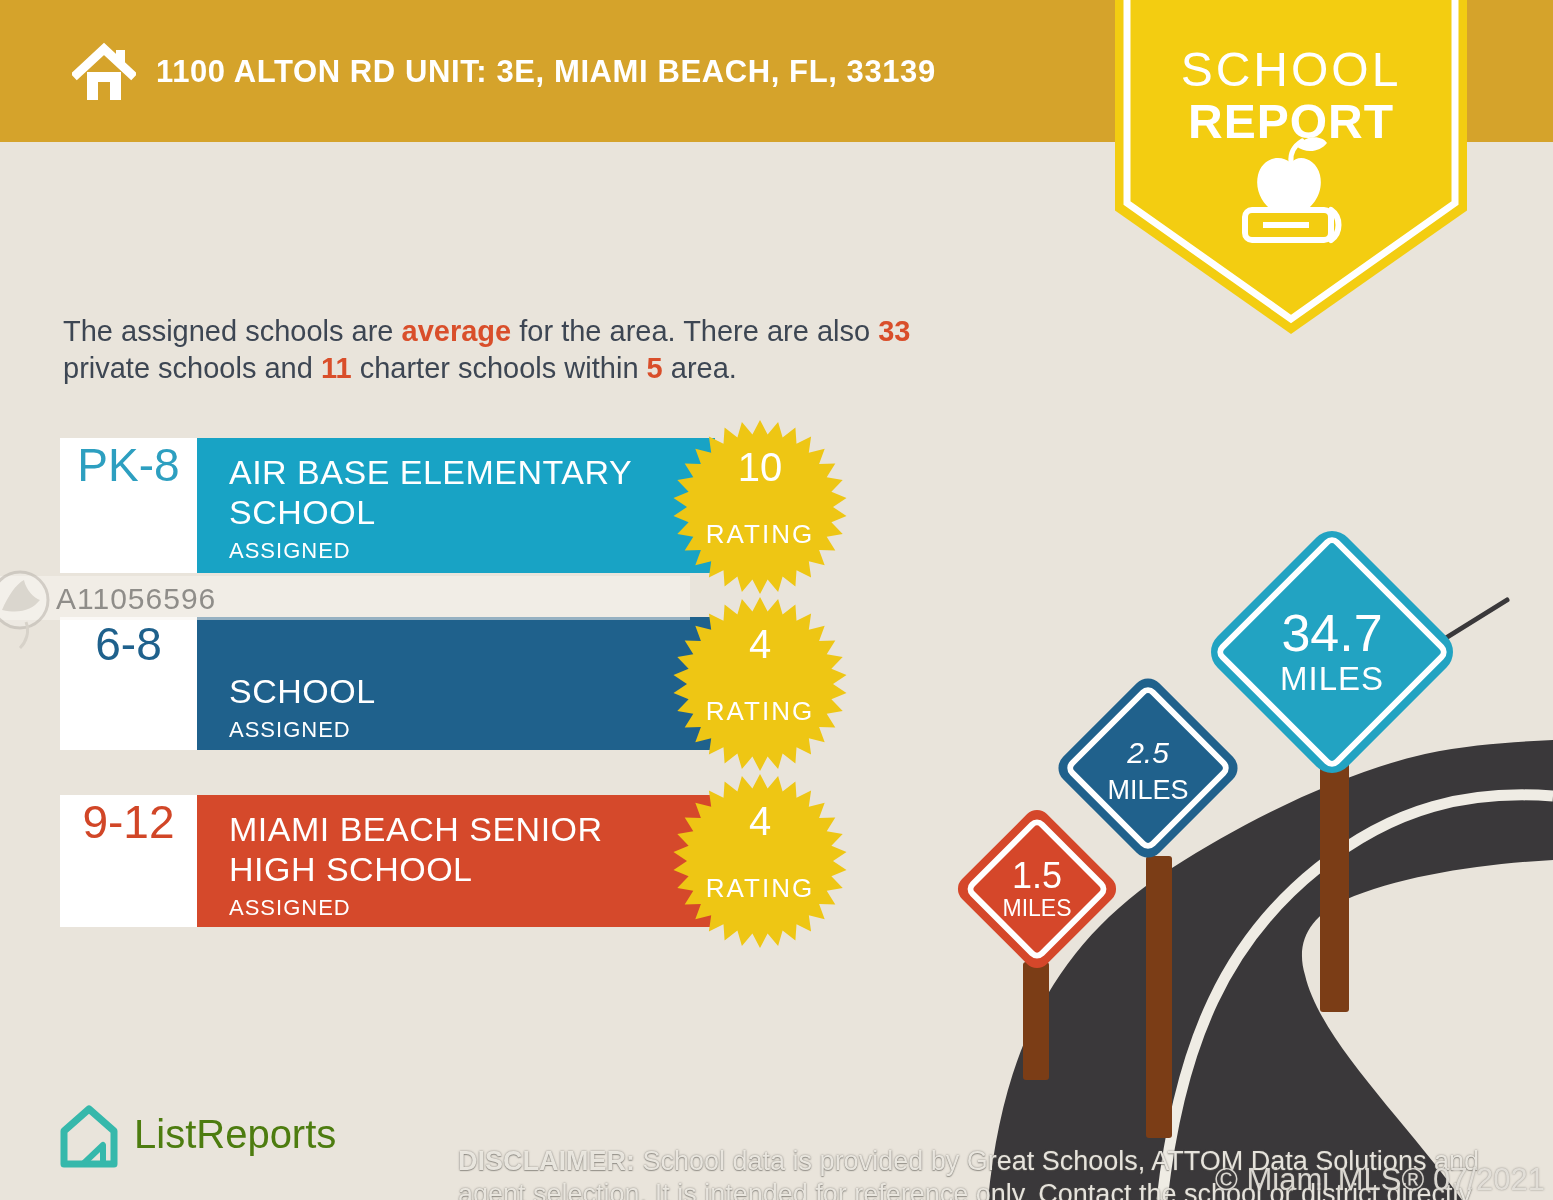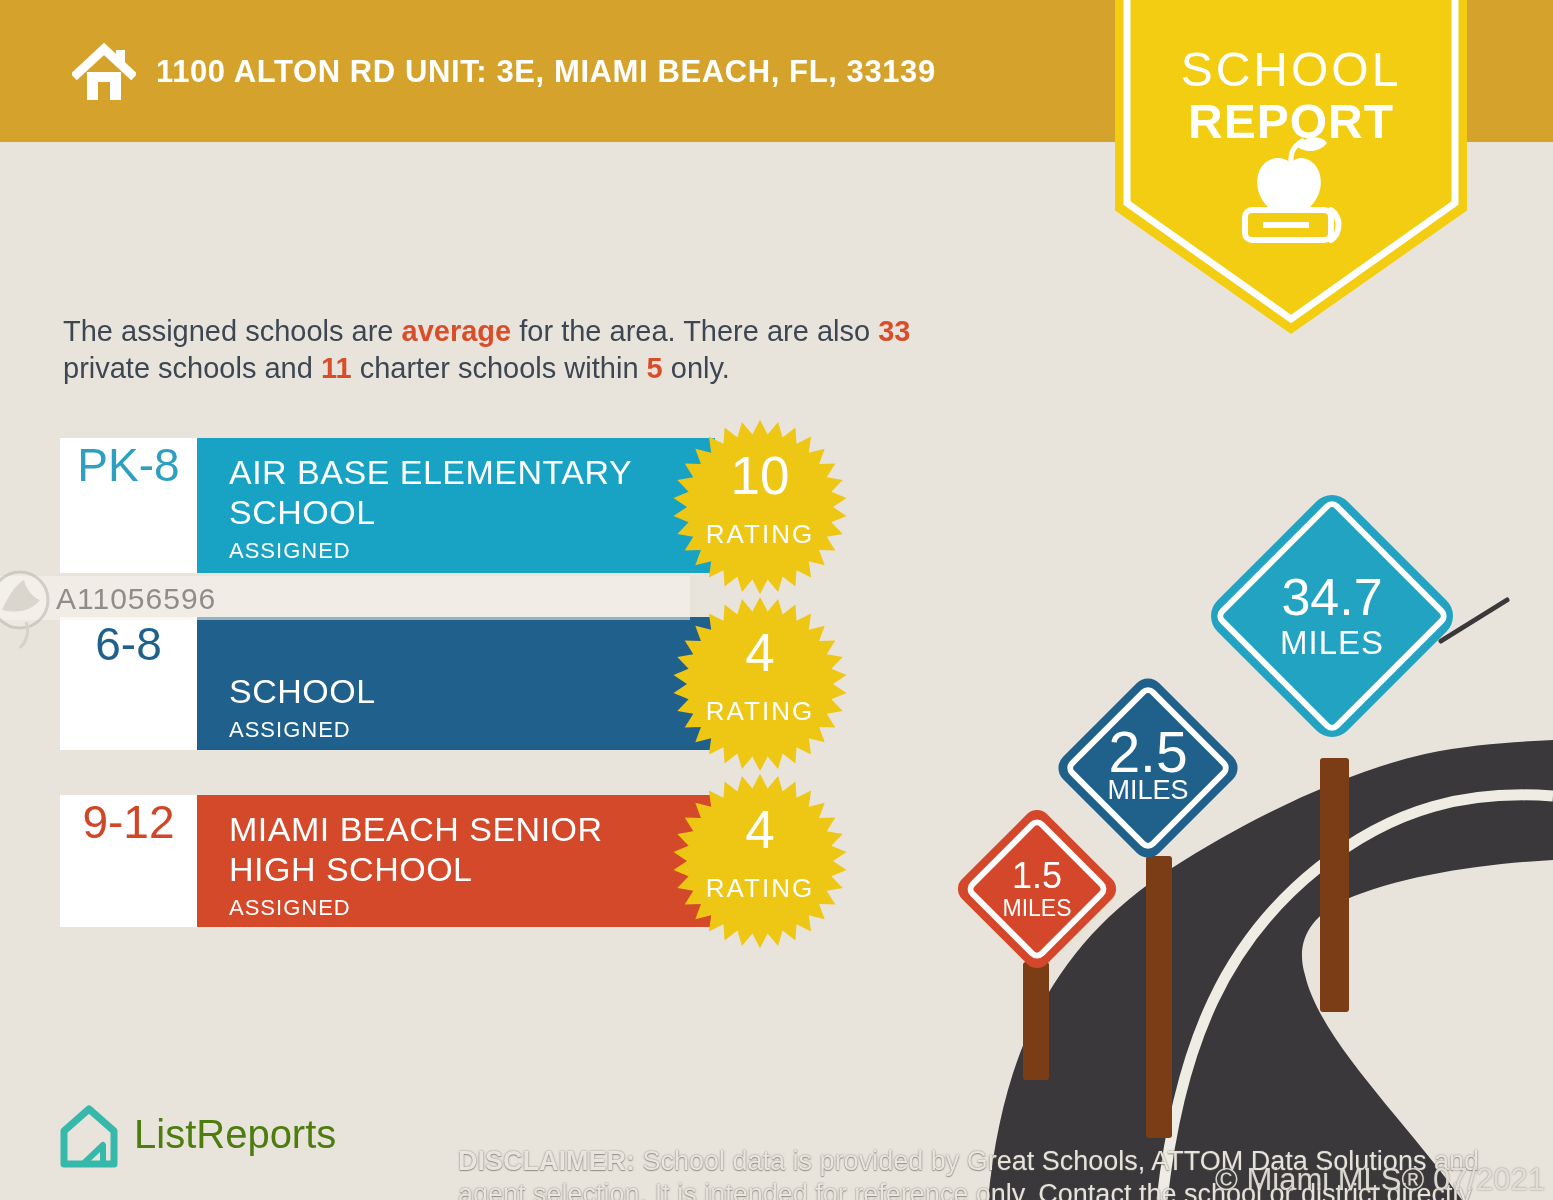--- a/index.html
+++ b/index.html
@@ -54,21 +54,21 @@
   .row-1 .row-bar{background:#1f618c;}
   .row-2 .row-bar{background:#d5492b;}
   .row-0 .grade-box span{color:#2d9fc0;}
   .row-1 .grade-box span{color:#1f618c;}
   .row-2 .grade-box span{color:#d14627;}
   
   .starburst{position:absolute;left:672px;width:176px;height:176px;z-index:3;}
   .starburst svg{position:absolute;left:0;top:0;}
   .star-num{
     position:absolute;left:0;top:26px;width:100%;text-align:center;color:#fff;
-    font-size:53px;font-weight:normal;
+    font-size:40px;font-weight:normal;
   }
   .star-label{
     position:absolute;left:0;top:100px;width:100%;text-align:center;color:#fff;
     font-size:26px;letter-spacing:2px;
   }
   
   .wm-band{
     position:absolute;left:0;top:576px;width:690px;height:44px;
     background:rgba(247,244,238,0.55);z-index:2;
   }
@@ -89,21 +89,21 @@
   }
   .sign-teal .diamond{background:#22a3c2;border-radius:22px;}
   .sign-blue .diamond{background:#20618c;border-radius:16px;}
   .sign-red  .diamond{background:#d5472a;border-radius:14px;}
   .sign-text{
     position:absolute;left:0;top:0;width:100%;height:100%;display:flex;
     flex-direction:column;align-items:center;justify-content:center;color:#fff;
   }
   .sign-teal .sign-dist{font-size:52px;line-height:54px;}
   .sign-teal .sign-unit{font-size:33px;letter-spacing:1px;}
-  .sign-blue .sign-dist{font-size:57px;line-height:45px;}
+  .sign-blue .sign-dist{font-size:30px;line-height:45px;font-style:italic;}
   .sign-blue .sign-unit{font-size:27px;}
   .sign-red .sign-dist{font-size:36px;line-height:38px;}
   .sign-red .sign-unit{font-size:23px;}
   
   .footer-logo{position:absolute;left:58px;top:1104px;z-index:4;}
   .brand-name{
     position:absolute;left:134px;top:1112px;color:#4d7c0f;font-size:40px;z-index:4;
   }
   .disclaimer{
     position:absolute;left:458px;top:1118px;width:1040px;z-index:4;
@@ -124,21 +124,21 @@
   <div class="header">
     <svg class="home-icon" width="64" height="68" viewBox="0 0 64 68">
       <rect x="44" y="12" width="9" height="16" fill="#fff"></rect>
       <path d="M5 36 L32 11 L59 36" fill="none" stroke="#fff" stroke-width="9" stroke-linecap="square"></path>
       <rect x="15" y="34" width="34" height="28" fill="#fff"></rect>
       <rect x="26" y="44" width="12" height="18" fill="#d5a32b"></rect>
     </svg>
     <span class="address">1100 ALTON RD UNIT: 3E, MIAMI BEACH, FL, 33139</span>
   </div>
 
-  <p class="subtitle"><span>The assigned schools are </span><span class="hl">average</span><span> for the area. There are also </span><span class="hl">33</span><br><span>private schools and </span><span class="hl">11</span><span> charter schools within </span><span class="hl">5</span><span> only.</span></p>
+  <p class="subtitle"><span>The assigned schools are </span><span class="hl">average</span><span> for the area. There are also </span><span class="hl">33</span><br><span>private schools and </span><span class="hl">11</span><span> charter schools within </span><span class="hl">5</span><span> area.</span></p>
 
   <div class="school-row row-0" style="top:438px;width:860px;height:135px;">
     <div class="grade-box">
       <span>PK-8</span>
     </div>
     <div class="row-bar">
       <div class="school-name"><span>AIR BASE ELEMENTARY</span><br><span>SCHOOL</span></div>
       <div class="school-status">ASSIGNED</div>
     </div>
     <div class="starburst" style="top:-19px;">
@@ -217,21 +217,21 @@
       <div class="sign-unit">MILES</div>
     </div>
   </div>
   <div class="sign sign-blue" style="left:1080px;top:700px;width:136px;height:136px;">
     <div class="diamond"></div>
     <div class="sign-text">
       <div class="sign-dist">2.5</div>
       <div class="sign-unit">MILES</div>
     </div>
   </div>
-  <div class="sign sign-teal" style="left:1240px;top:524px;width:184px;height:184px;">
+  <div class="sign sign-teal" style="left:1240px;top:560px;width:184px;height:184px;">
     <div class="diamond"></div>
     <div class="sign-text">
       <div class="sign-dist">34.7</div>
       <div class="sign-unit">MILES</div>
     </div>
   </div>
 
   <div class="pennant">
     <svg width="352" height="334" viewBox="0 0 352 334">
       <path d="M12 0 V203 L176 319 L340 203 V0" fill="none" stroke="#fff" stroke-width="7"></path>

